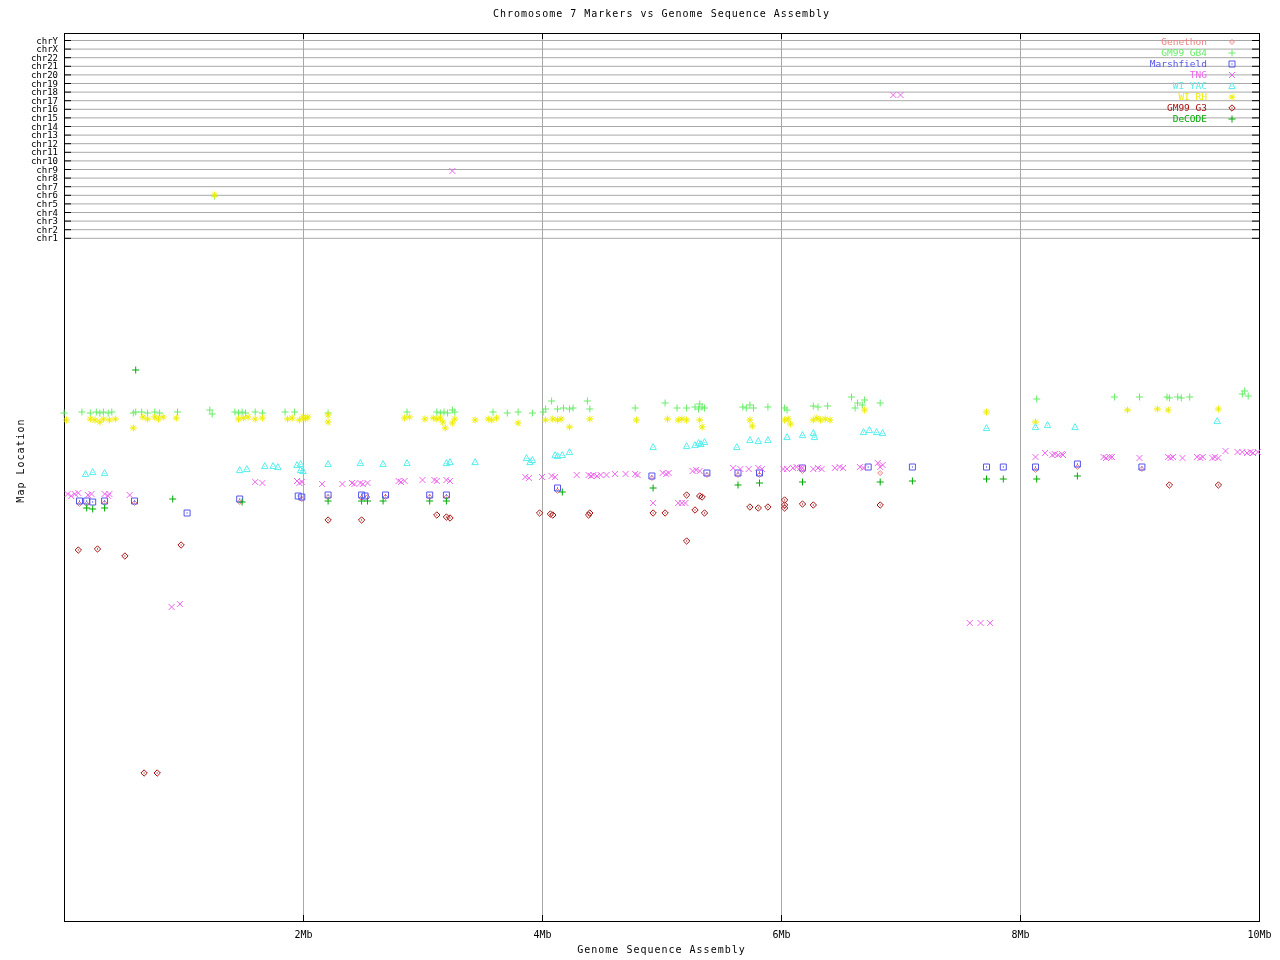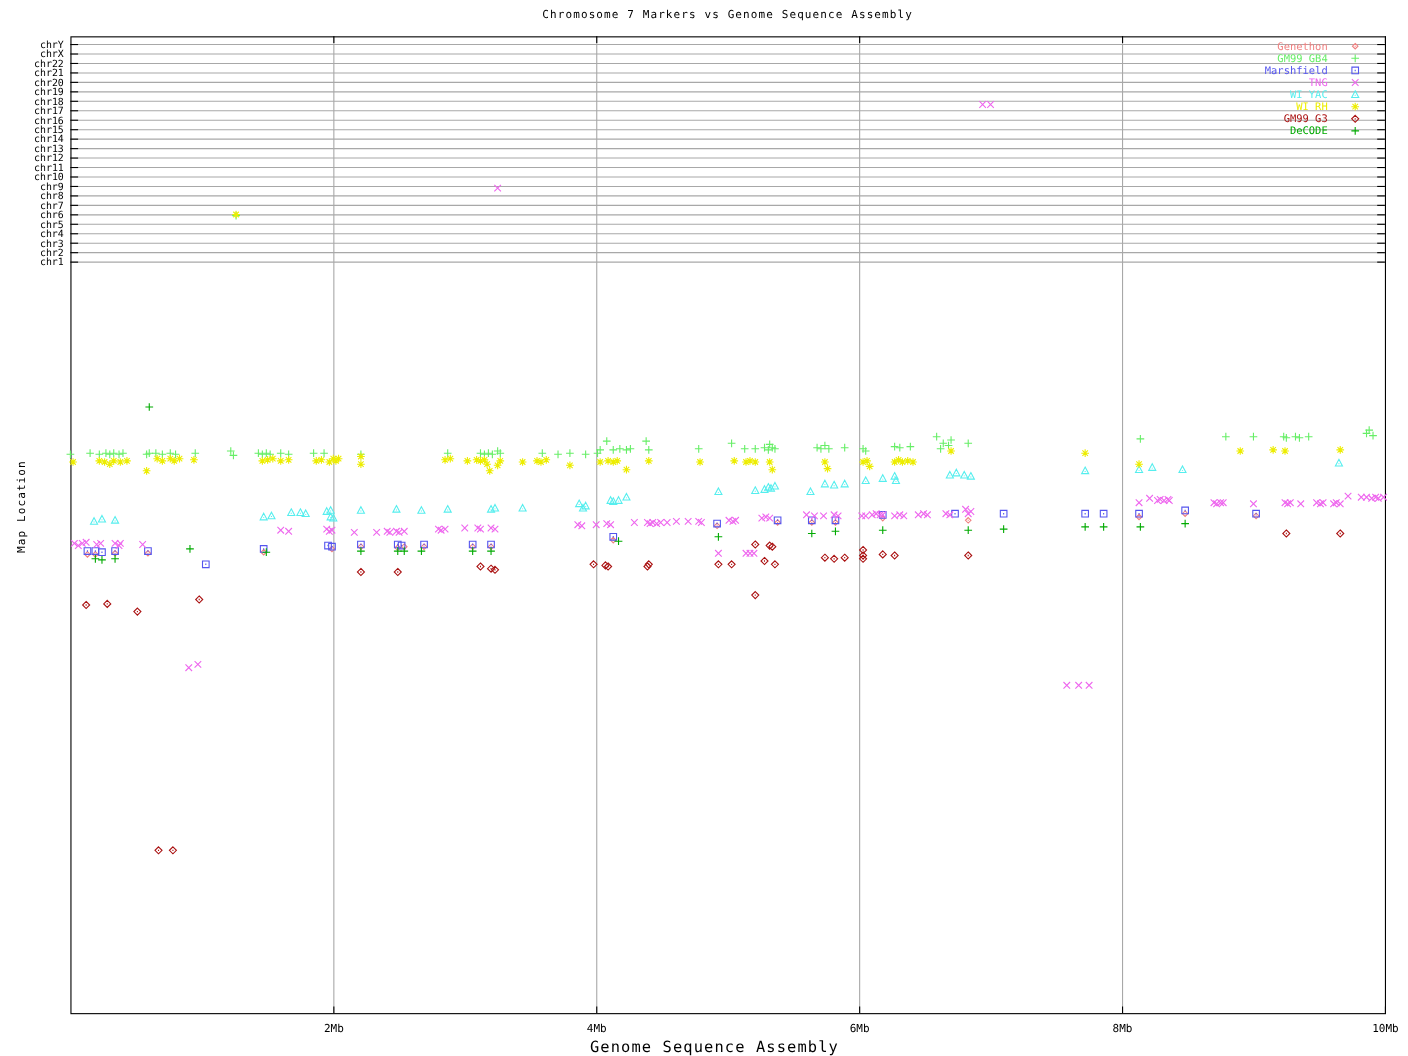--- a/index.html
+++ b/index.html
@@ -1,21 +1,21 @@
 <!DOCTYPE html>
 <html><head>
 <meta charset="utf-8">
 <style>
   html,body{margin:0;padding:0;background:#ffffff;}
   .page{position:relative;width:1280px;height:960px;background:#ffffff;
         font-family:"DejaVu Sans Mono","Liberation Mono",monospace;color:#000;}
   .chart-title{position:absolute;top:8px;left:64px;width:1195px;text-align:center;
         font-size:10px;letter-spacing:1px;white-space:pre;}
-  .x-axis-label{position:absolute;top:944px;left:52px;width:1195px;text-align:center;
-        font-size:14px;letter-spacing:1px;}
+  .x-axis-label{position:absolute;top:944px;left:64px;width:1195px;text-align:center;
+        font-size:10px;letter-spacing:1px;}
   .y-axis-label{position:absolute;top:455px;left:-30px;width:100px;text-align:center;
         font-size:10px;letter-spacing:1px;transform:rotate(-90deg);}
   svg text{font-family:"DejaVu Sans Mono","Liberation Mono",monospace;}
 </style>
 </head>
 <body>
 
 <div class="page">
   <div class="chart-title">Chromosome 7 Markers vs Genome Sequence Assembly</div>
   <div class="y-axis-label">Map Location</div>

